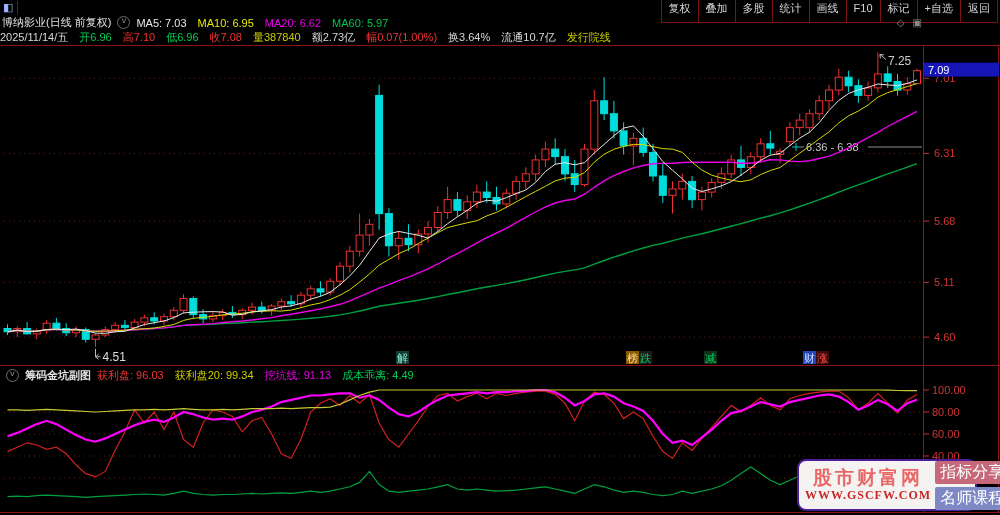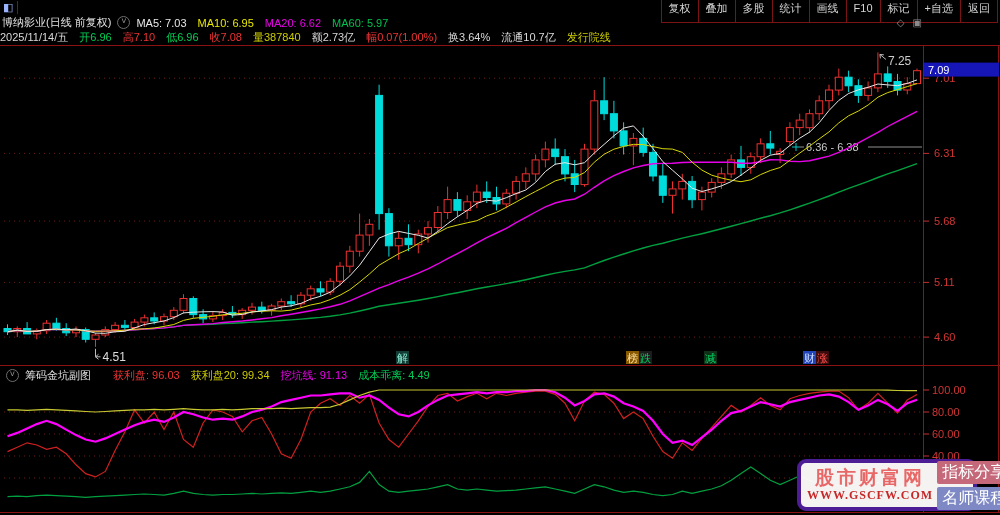--- a/index.html
+++ b/index.html
@@ -16,25 +16,25 @@
   .row2{position:absolute;top:15px;left:0;width:1000px;height:15px;display:flex;align-items:center;font-size:11px;z-index:3;}
   .row3{position:absolute;top:30px;left:0;width:914px;height:15px;display:flex;align-items:center;font-size:11px;z-index:3;}
   .stock-name{color:#e2e2e2;margin-left:2px;white-space:nowrap;}
   .chev{display:inline-block;width:11px;height:11px;border:1px solid #6e6e6e;border-radius:50%;color:#9a9a9a;font-size:9px;line-height:8px;text-align:center;margin:0 6px;}
   .ma-item,.q-item,.ind-item{margin-right:11px;white-space:nowrap;}
   .r2icons{margin-left:auto;margin-right:78px;color:#8a8a8a;font-size:10px;display:flex;gap:8px;}
   .chart{position:absolute;left:0;z-index:2;}
   #mainChart{top:45px;}
   #indChart{top:385px;}
   .row-ind{position:absolute;top:366px;left:0;width:1000px;height:19px;display:flex;align-items:center;font-size:11px;z-index:3;}
-  .ind-title{color:#e0e0e0;margin-right:22px;white-space:nowrap;}
+  .ind-title{color:#e0e0e0;margin-right:6px;white-space:nowrap;font-weight:bold;}
   .hline{position:absolute;left:0;width:1000px;height:1px;background:#8a1212;z-index:1;}
   .vline{position:absolute;top:45px;height:468px;width:1px;background:#8a1212;z-index:1;}
   #wm{position:absolute;left:797px;top:459px;width:180px;height:52px;background:rgba(255,252,252,0.96);
-      border:4px solid #4c1d95;border-radius:9px;display:flex;align-items:center;box-sizing:border-box;
+      border:2px solid #4c1d95;border-radius:9px;display:flex;align-items:center;box-sizing:border-box;
       padding:3px 6px;z-index:9;}
   .wm-left{flex:1;text-align:center;}
   .wm-title{font-size:19px;font-weight:bold;color:#e86868;letter-spacing:3px;line-height:21px;white-space:nowrap;}
   .wm-url{font-size:12px;font-weight:bold;color:#c62828;font-family:"Liberation Serif",serif;letter-spacing:1px;white-space:nowrap;}
   .wm-badges{display:flex;flex-direction:column;gap:3px;margin-left:4px;}
   .badge{font-size:16px;color:#fff;padding:1px 5px;border-radius:2px;white-space:nowrap;}
   .badge1{background:#c4687a;}
   .badge2{background:#7d88c4;}
 </style>
 </head>

